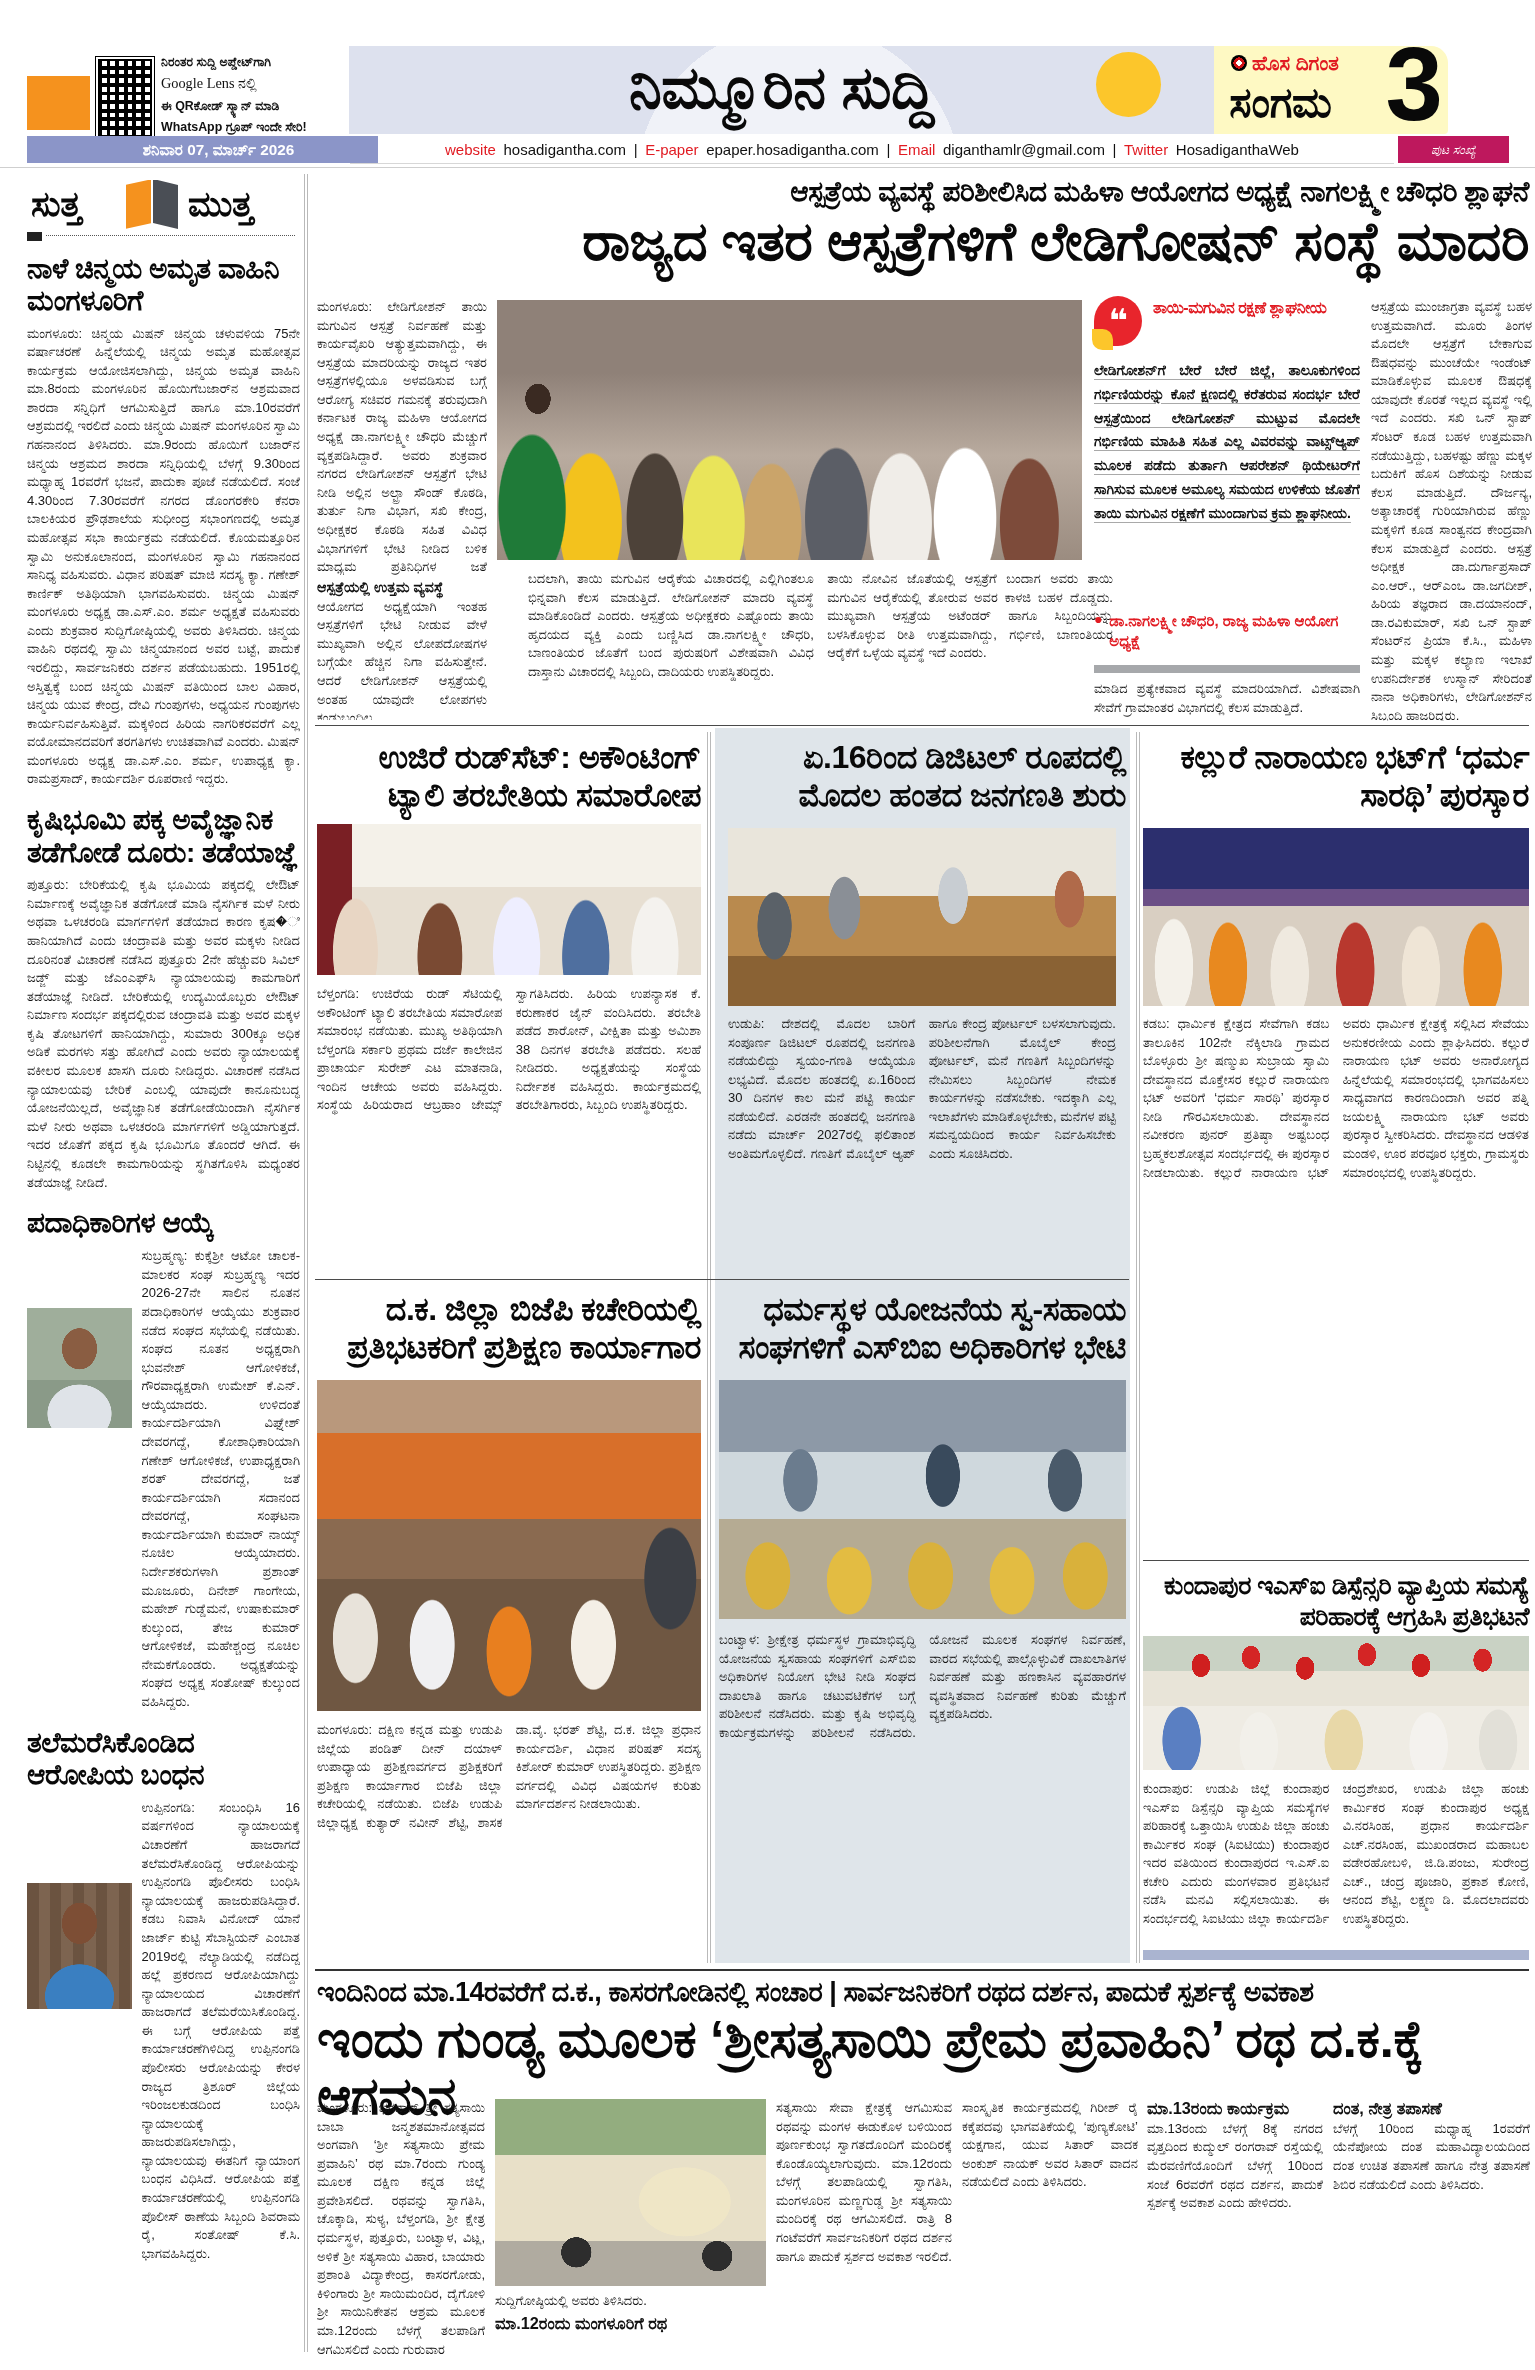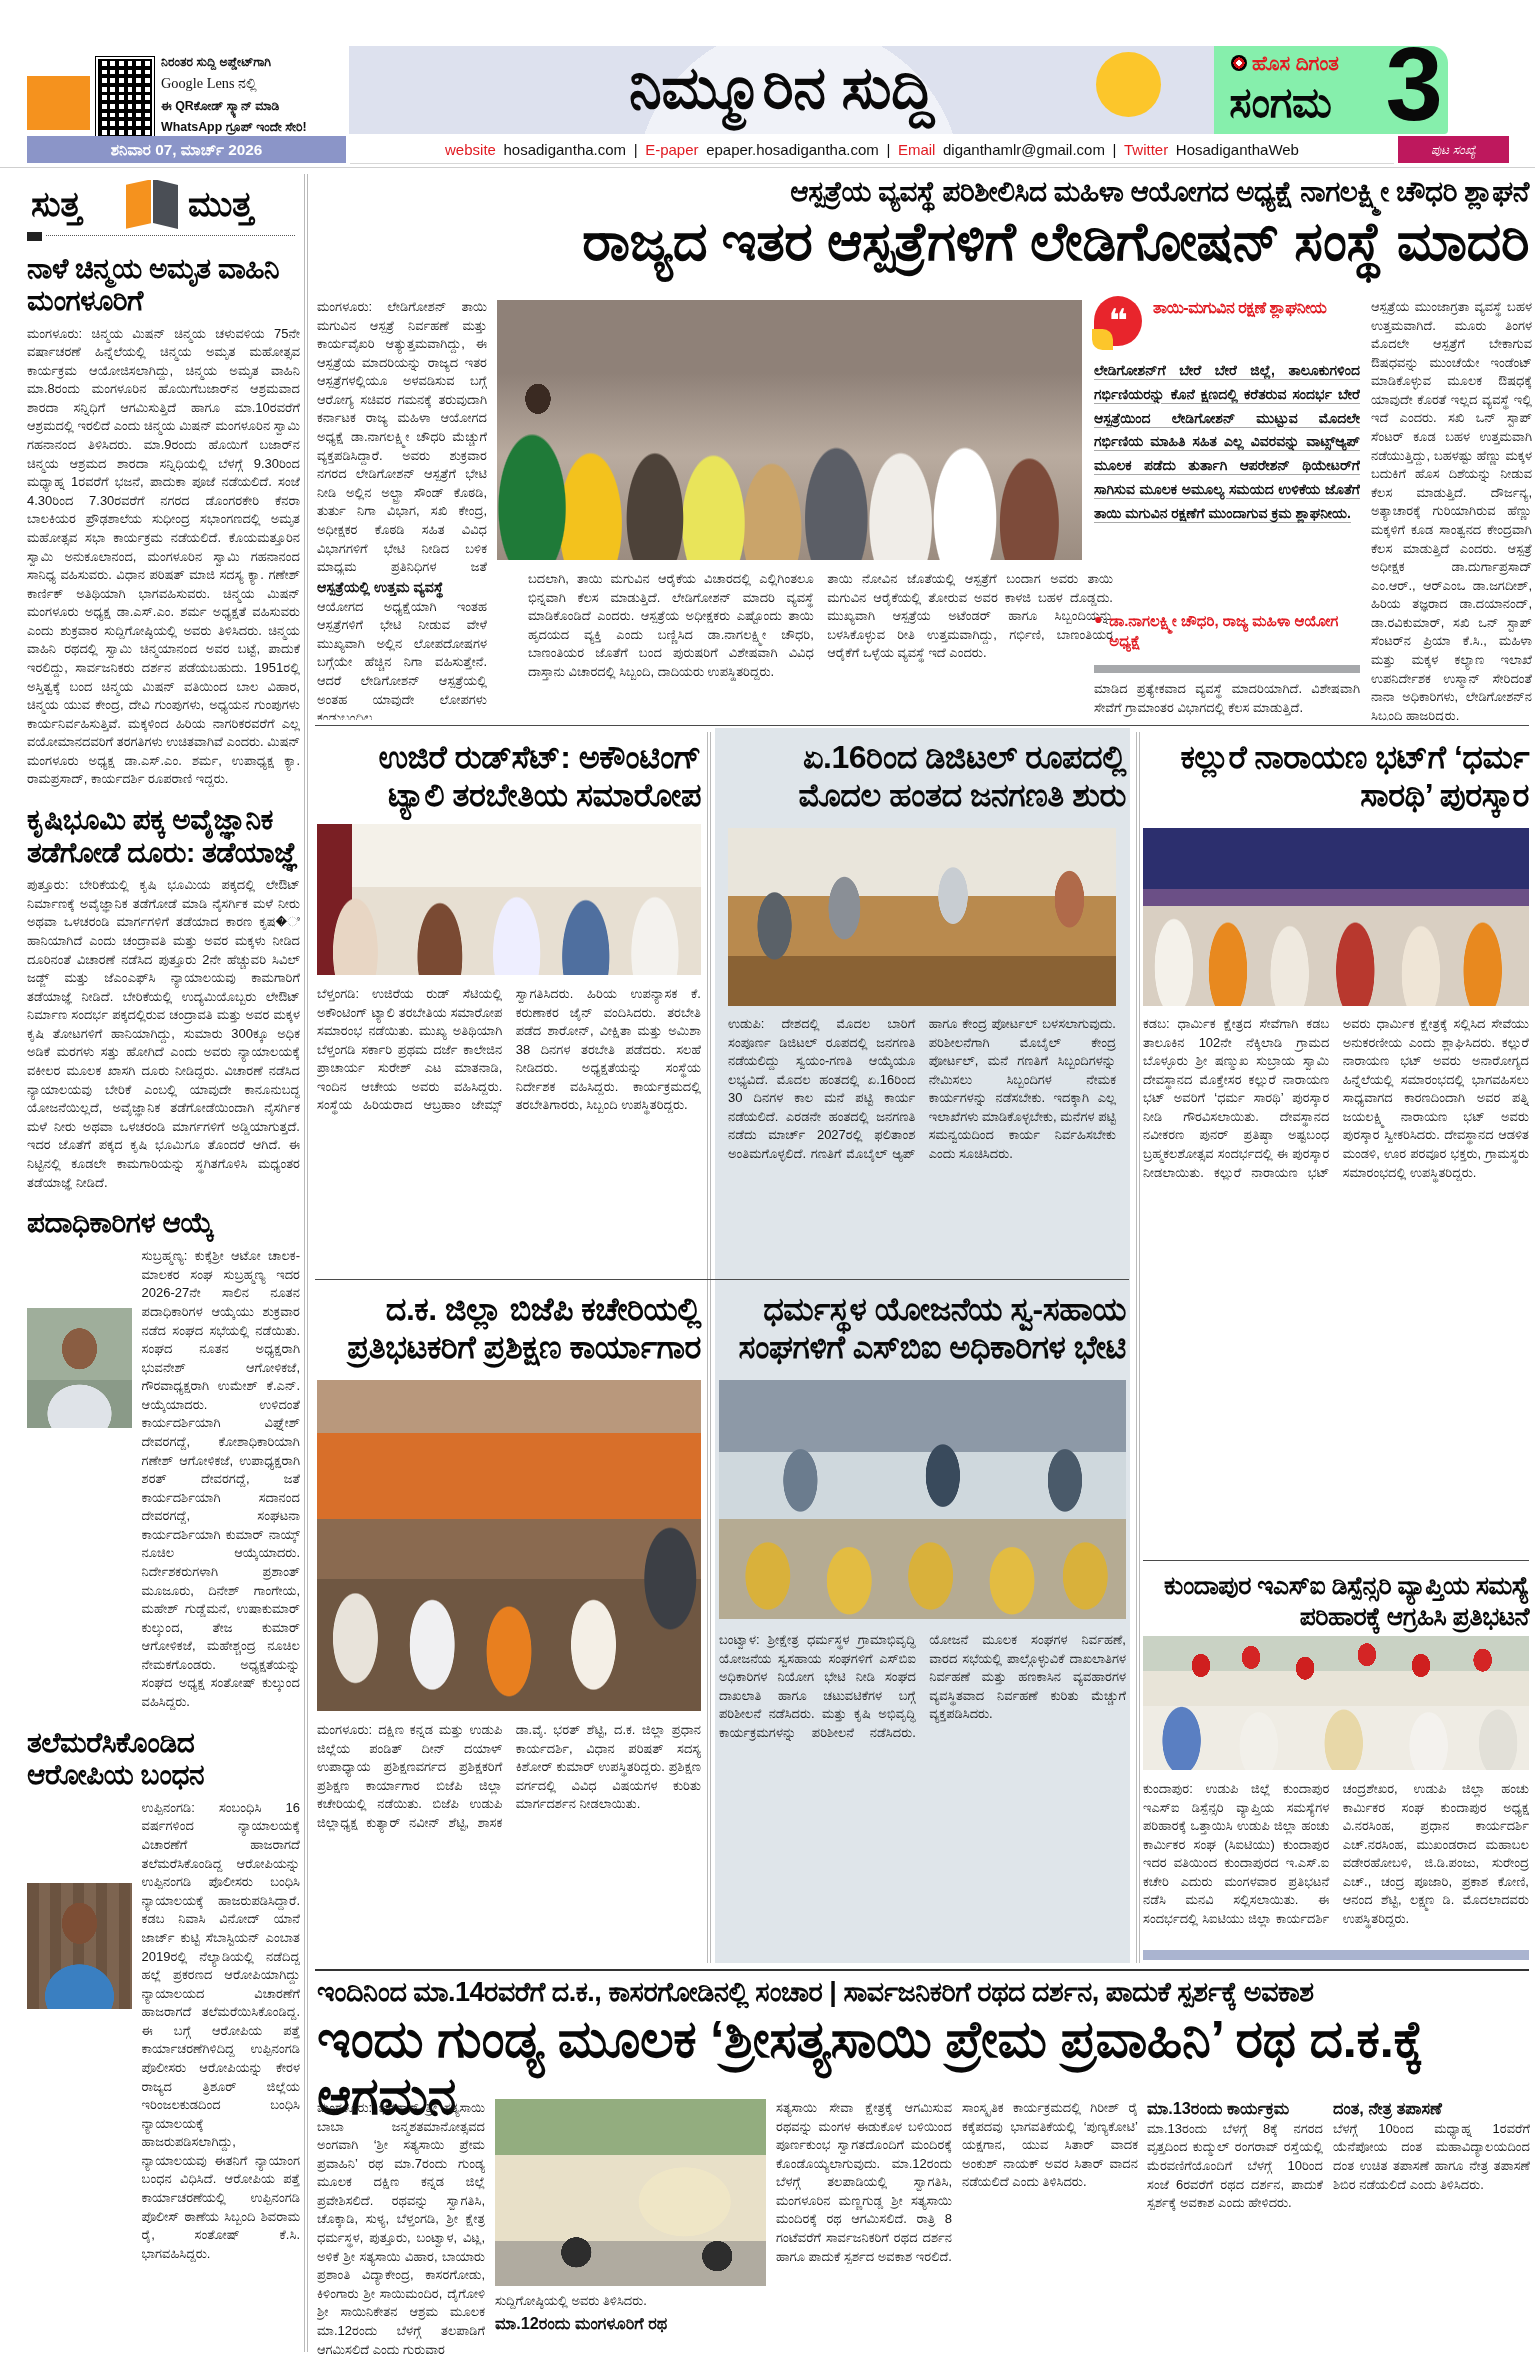--- a/index.html
+++ b/index.html
@@ -9,21 +9,21 @@
   .body-text{font-size:13px;line-height:1.43;text-align:justify;color:#151515;overflow:hidden;}
   .cols2{column-count:2;column-gap:13.4px;}
   .hl{font-weight:800;color:#090909;letter-spacing:-0.5px;}
   .center{text-align:right;}
   .photo{background-size:cover;overflow:hidden;}
   .vrule{border-left:1px solid #b9b9b9;border-right:1px solid #b9b9b9;width:1.9px;background:#fff;}
   .hrule{background:#4a4a4a;height:1px;}
   .subhead-inline{font-weight:800;font-size:14.3px;display:block;margin:3.8px 0 1.9px;}
   
   .mast-band{background:radial-gradient(circle at 52% 160%, #f0f2f8 0 163px, transparent 163px),#dde1ee;}
-  .yellow-box{background:#86efac;border-radius:0 17px 3.8px 0;}
+  .yellow-box{background:#fef9c3;border-radius:0 17px 3.8px 0;}
   .datebar-left{background:#8b95c8;color:#fff;font-weight:700;}
   .datebar-right{background:#be185d;color:#fff;font-style:italic;}
   .red{color:#e11b22;}
   .qr{background-image:
       repeating-linear-gradient(0deg,#000 0 3.8px,transparent 3.8px 8.6px),
       repeating-linear-gradient(90deg,#000 0 3.8px,#fff 3.8px 8.6px);
       border:2.9px solid #fff;outline:1.9px solid #000;}
   
   .door-orange{background:#f5921e;transform:skewY(-12deg);}
   .door-gray{background:#4a4e55;transform:skewY(14deg);}
@@ -139,21 +139,21 @@
 
   <div class="abs yellow-box" style="left:1214px;top:46px;width:234px;height:88px;">
     <div class="abs" style="left:17px;top:5.7px;display:flex;align-items:center;gap:4.8px;">
       <span class="brand-dot"></span>
       <span class="red" style="font-weight:800;font-size:20px;">ಹೊಸ ದಿಗಂತ</span>
     </div>
     <div class="abs hl" style="left:15.3px;top:32.5px;font-size:42px;">ಸಂಗಮ</div>
     <div class="abs hl" style="right:5.7px;top:-13.4px;font-size:103px;line-height:1;">3</div>
   </div>
 
-  <div class="abs datebar-left" style="left:27px;top:136px;width:319px;height:27px;display:flex;align-items:center;justify-content:center;font-size:15.3px;">
+  <div class="abs datebar-left" style="left:27px;top:136px;width:319px;height:27px;display:flex;align-items:center;justify-content:center;font-size:15.3px;padding-left:32px;">
     <span>ಶನಿವಾರ 07, ಮಾರ್ಚ್ 2026</span>
   </div>
   <div class="abs" style="left:350px;top:136px;width:1044px;height:27px;display:flex;align-items:center;justify-content:center;gap:7.6px;font-size:15px;white-space:nowrap;border-bottom:1px solid #d7d7d7;">
     <span class="red">website</span>
     <span>hosadigantha.com</span>
       <span>|</span>
     <span class="red">E-paper</span>
     <span>epaper.hosadigantha.com</span>
       <span>|</span>
     <span class="red">Email</span>

